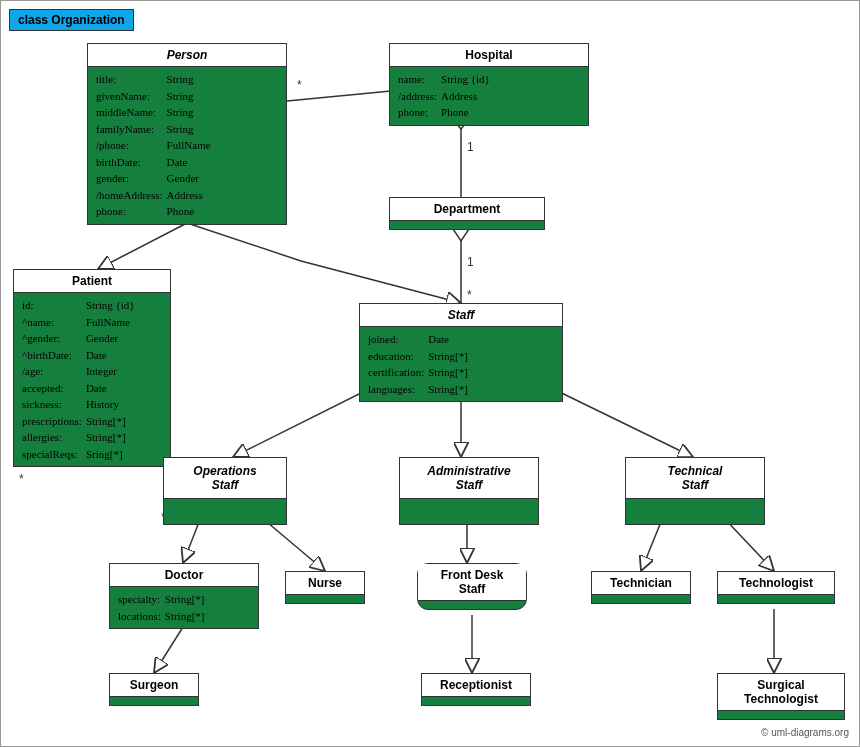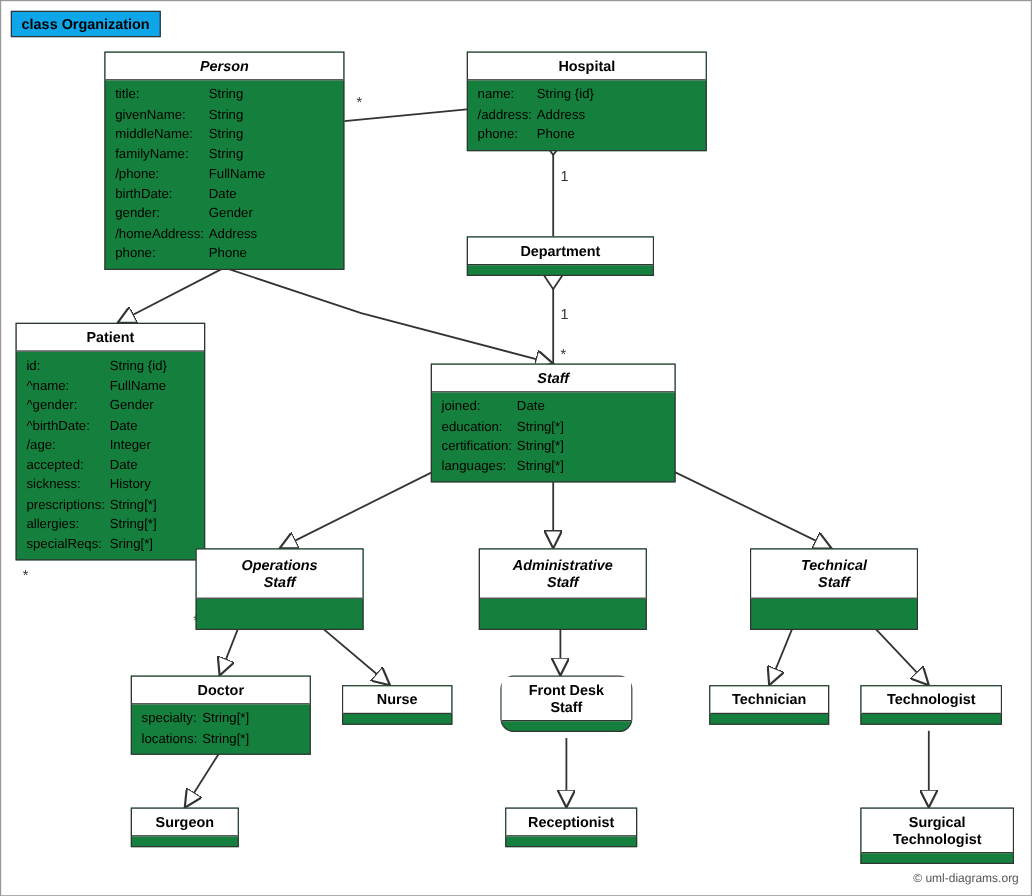--- a/index.html
+++ b/index.html
@@ -32,20 +32,21 @@
       background: #fff;
     }
     .uml-class .class-header.italic {
       font-style: italic;
     }
     .uml-class .class-body {
       padding: 4px 8px;
       text-align: left;
       font-size: 11px;
       line-height: 1.5;
+      font-family: Liberation Serif, serif;
     }
     .uml-class .class-body table {
       border-collapse: collapse;
     }
     .uml-class .class-body td {
       padding: 0 4px 0 0;
       vertical-align: top;
       white-space: nowrap;
     }
     .diagram-title {
@@ -286,21 +287,21 @@
             </tr>
         <tr>
               <td>languages:</td>
               <td>String[*]</td>
             </tr>
       </tbody>
         </table>
     </div>
   </div>
 
-  <div class="uml-class" style="left:162px; top:456px; width:140px; min-height:68px;">
+  <div class="uml-class" style="left:162px; top:456px; width:124px; min-height:68px;">
     <div class="class-header italic" style="padding:6px 4px;">Operations<br>Staff</div>
     <div class="class-body" style="height:6px;"></div>
   </div>
 
   <div class="uml-class" style="left:398px; top:456px; width:140px; min-height:68px;">
     <div class="class-header italic" style="padding:6px 4px;">Administrative<br>Staff</div>
     <div class="class-body" style="height:6px;"></div>
   </div>
 
   <div class="uml-class" style="left:624px; top:456px; width:140px; min-height:68px;">
@@ -319,21 +320,21 @@
             </tr>
         <tr>
               <td>locations:</td>
               <td>String[*]</td>
             </tr>
       </tbody>
         </table>
     </div>
   </div>
 
-  <div class="uml-class" style="left:284px; top:570px; width:92px;">
+  <div class="uml-class" style="left:284px; top:570px; width:80px;">
     <div class="class-header">Nurse</div>
     <div class="class-body" style="height:8px;"></div>
   </div>
 
   <div class="uml-class" style="left:416px; top:562px; width:110px;border-radius:11px;">
     <div class="class-header">Front Desk<br>Staff</div>
     <div class="class-body" style="height:8px;"></div>
   </div>
 
   <div class="uml-class" style="left:590px; top:570px; width:100px;">

